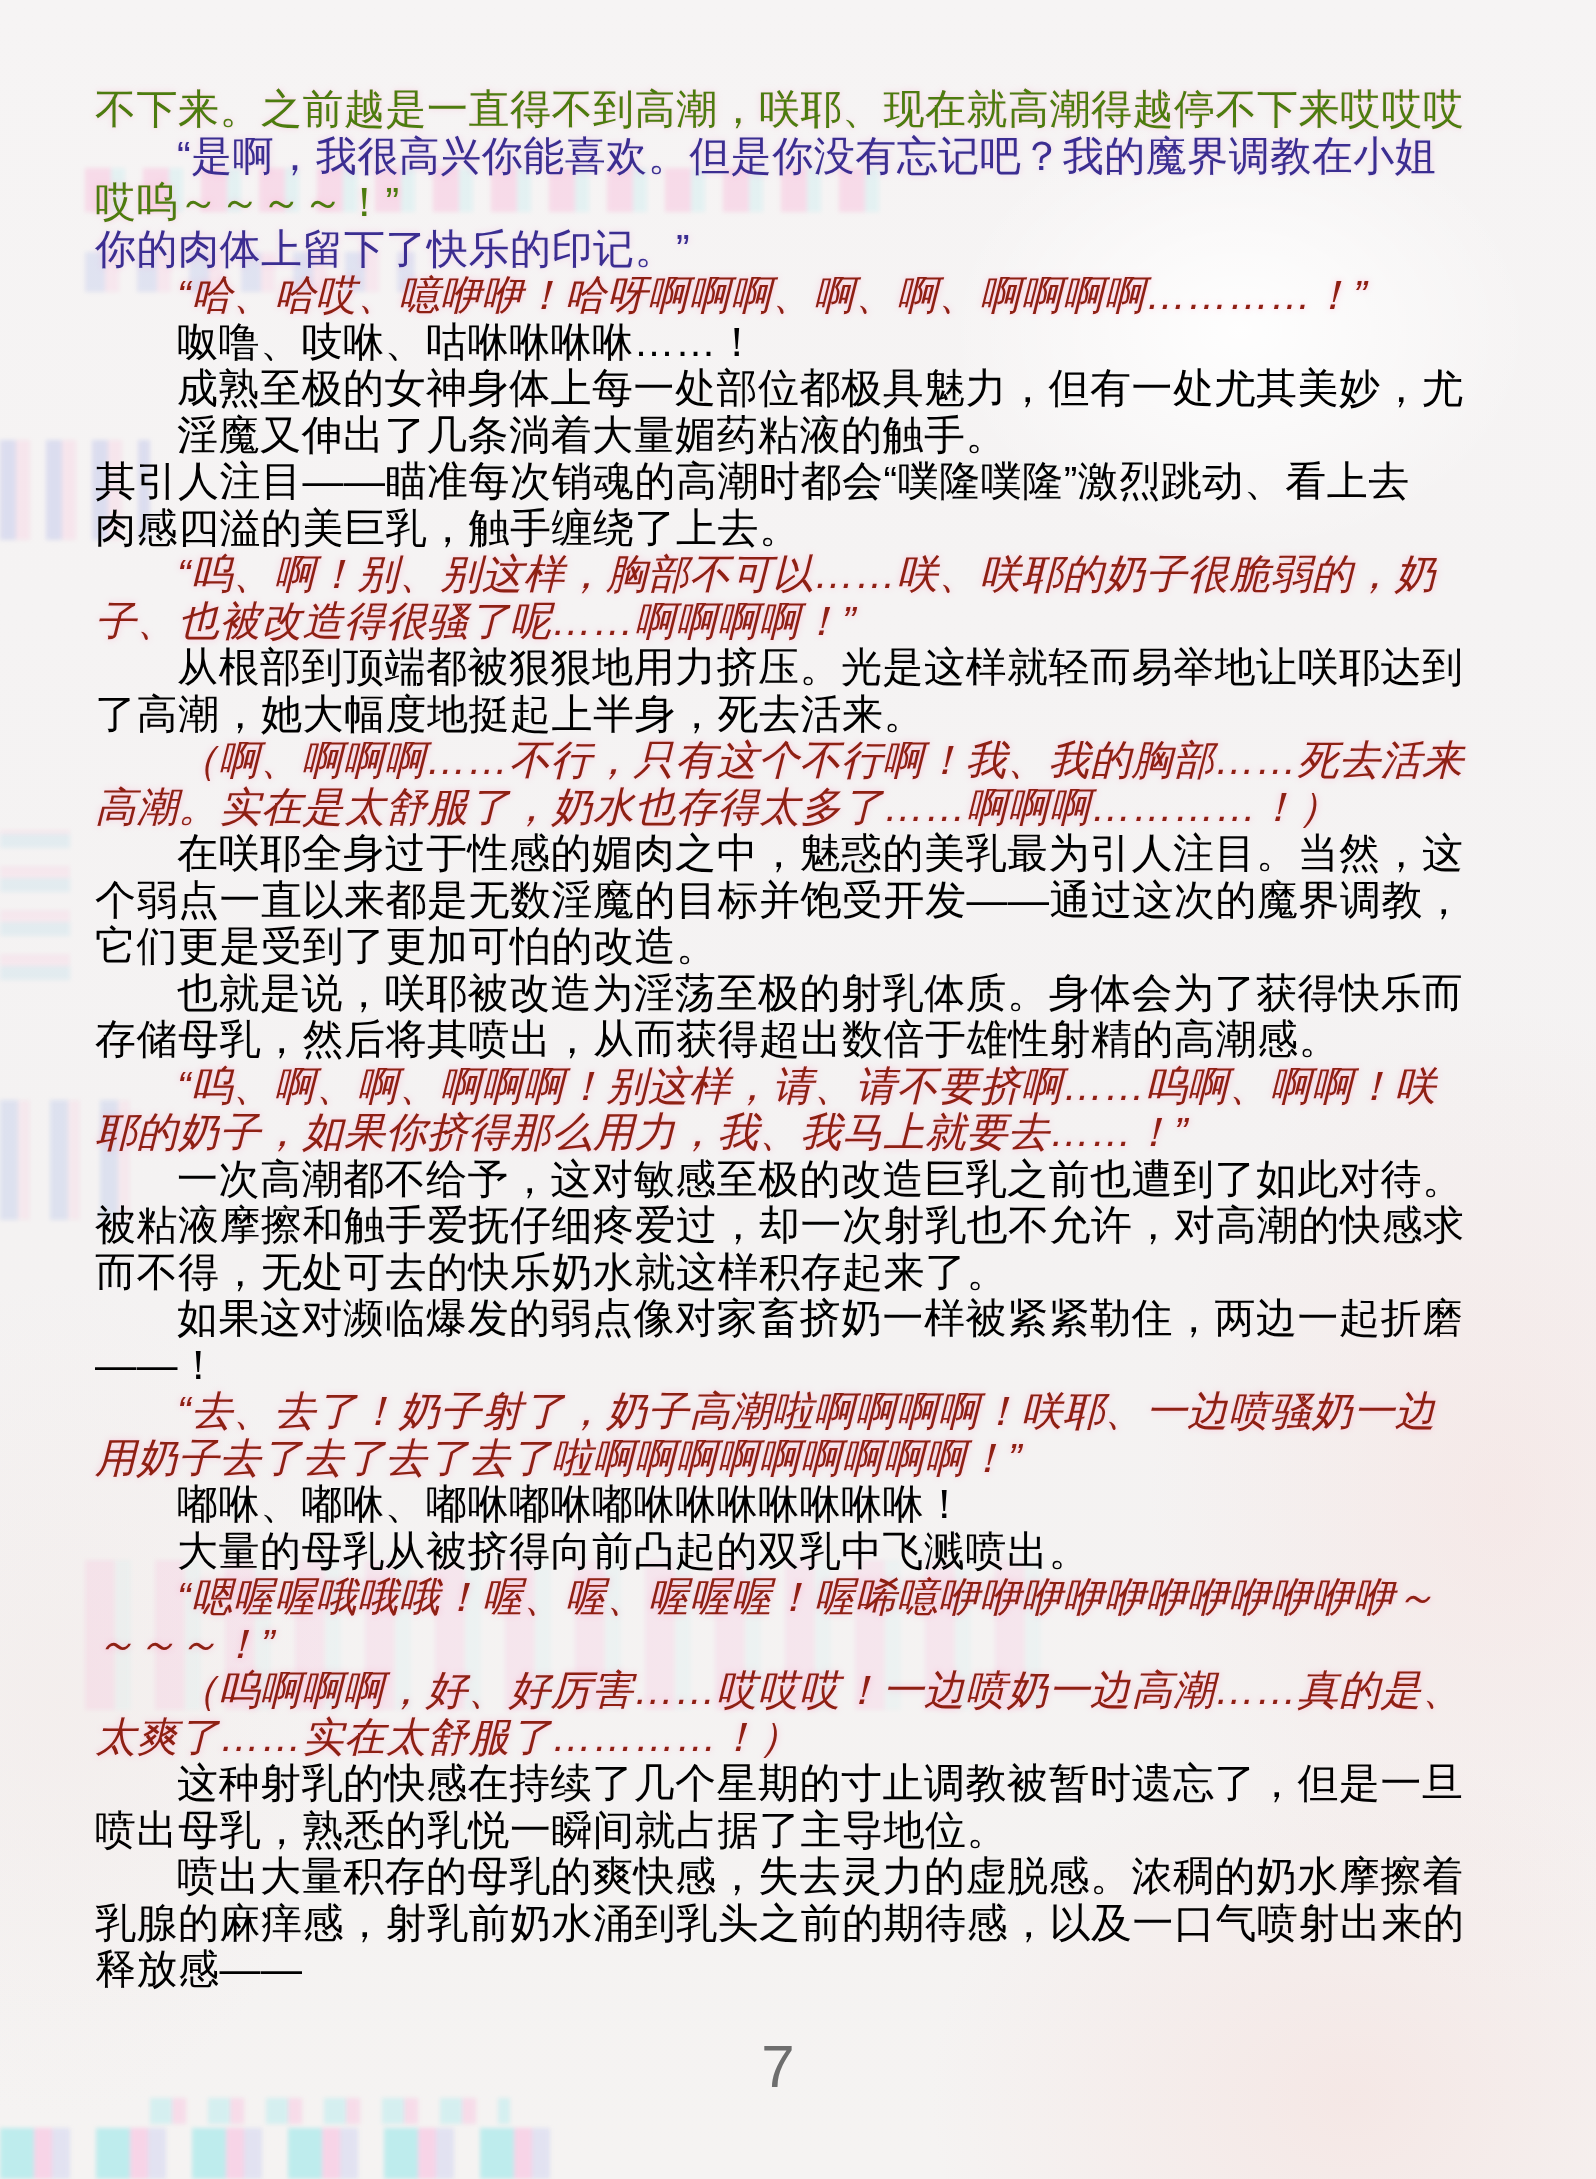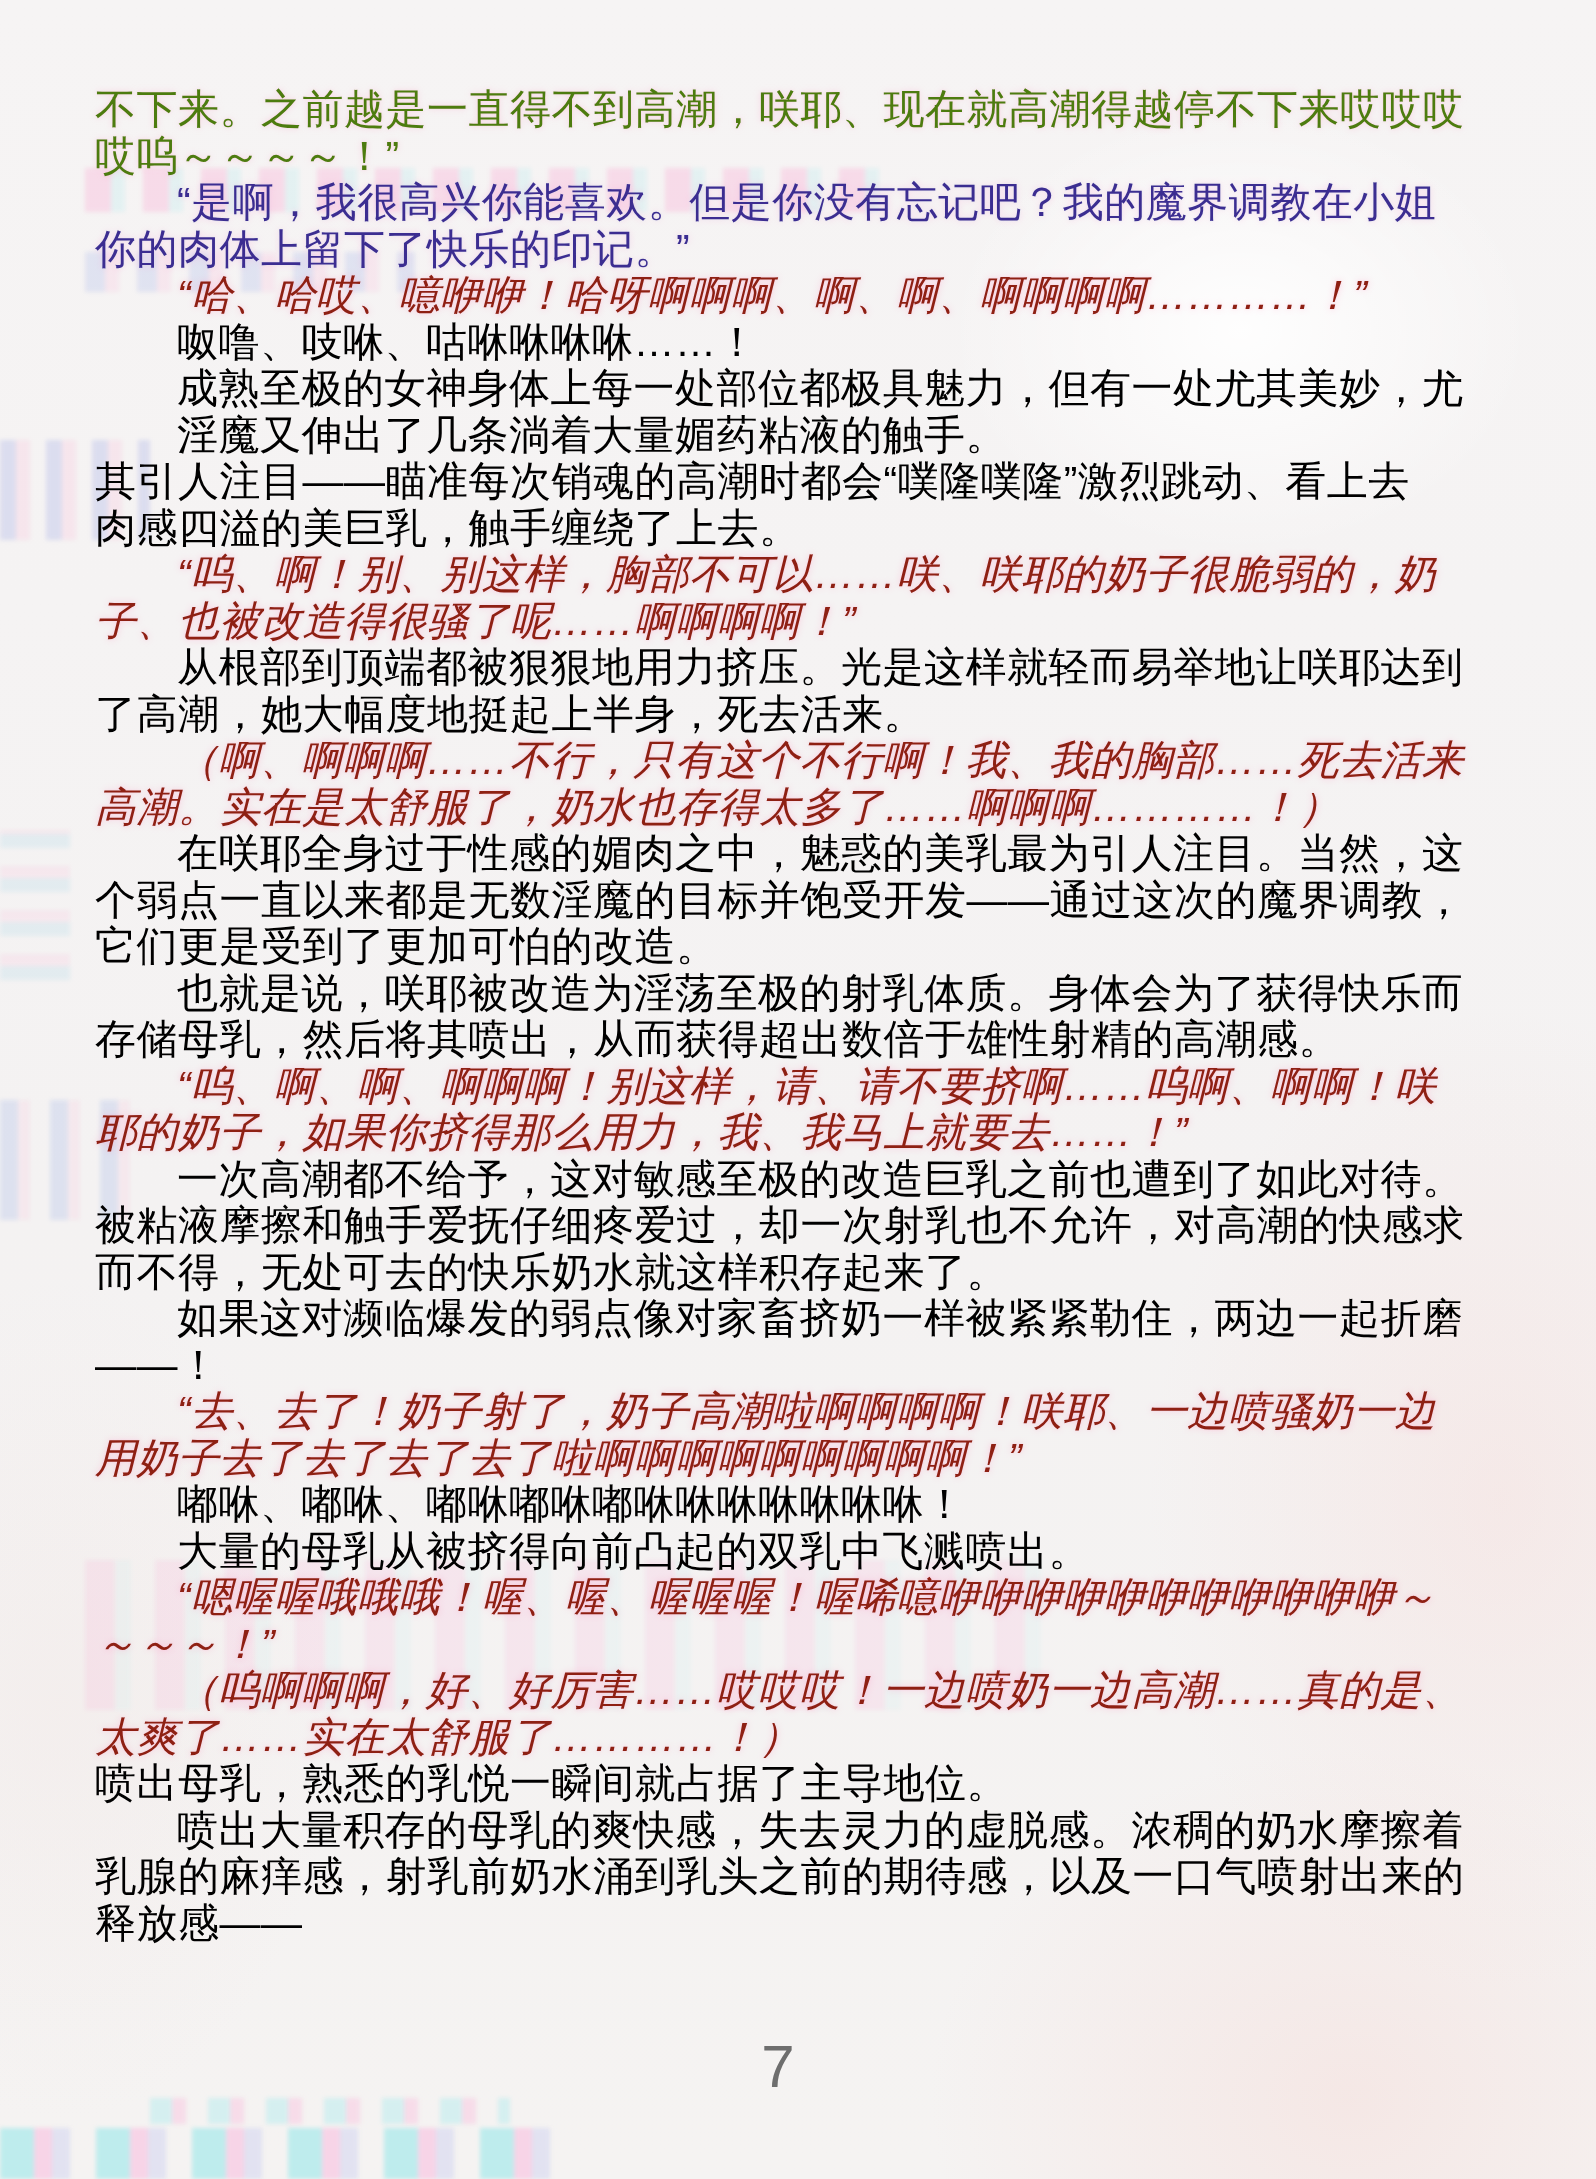--- a/index.html
+++ b/index.html
@@ -92,22 +92,22 @@
   <div class="artifact a2"></div>
   <div class="artifact a3"></div>
   <div class="artifact a4"></div>
   <div class="artifact a5"></div>
   <div class="artifact a6"></div>
   <div class="artifact a7"></div>
   <div class="artifact a8"></div>
 
   <div class="text-block">
       <div class="line maroon">不下来。之前越是一直得不到高潮，咲耶、现在就高潮得越停不下来哎哎哎</div>
+      <div class="line purple indent">“是啊，我很高兴你能喜欢。但是你没有忘记吧？我的魔界调教在小姐</div>
       <div class="line maroon">哎呜～～～～！”</div>
-      <div class="line purple indent">“是啊，我很高兴你能喜欢。但是你没有忘记吧？我的魔界调教在小姐</div>
       <div class="line purple">你的肉体上留下了快乐的印记。”</div>
       <div class="line red indent">“哈、哈哎、噫咿咿！哈呀啊啊啊、啊、啊、啊啊啊啊…………！”</div>
       <div class="line black indent">呶噜、吱咻、咕咻咻咻咻……！</div>
       <div class="line black indent">成熟至极的女神身体上每一处部位都极具魅力，但有一处尤其美妙，尤</div>
       <div class="line black indent">淫魔又伸出了几条淌着大量媚药粘液的触手。</div>
       <div class="line black">其引人注目——瞄准每次销魂的高潮时都会“噗隆噗隆”激烈跳动、看上去</div>
       <div class="line black">肉感四溢的美巨乳，触手缠绕了上去。</div>
       <div class="line red indent">“呜、啊！别、别这样，胸部不可以……咲、咲耶的奶子很脆弱的，奶</div>
       <div class="line red">子、也被改造得很骚了呢……啊啊啊啊！”</div>
       <div class="line black indent">从根部到顶端都被狠狠地用力挤压。光是这样就轻而易举地让咲耶达到</div>
@@ -127,20 +127,21 @@
       <div class="line black indent">如果这对濒临爆发的弱点像对家畜挤奶一样被紧紧勒住，两边一起折磨</div>
       <div class="line black">——！</div>
       <div class="line red indent">“去、去了！奶子射了，奶子高潮啦啊啊啊啊！咲耶、一边喷骚奶一边</div>
       <div class="line red">用奶子去了去了去了去了啦啊啊啊啊啊啊啊啊啊！”</div>
       <div class="line black indent">嘟咻、嘟咻、嘟咻嘟咻嘟咻咻咻咻咻咻咻！</div>
       <div class="line black indent">大量的母乳从被挤得向前凸起的双乳中飞溅喷出。</div>
       <div class="line red indent">“嗯喔喔哦哦哦！喔、喔、喔喔喔！喔唏噫咿咿咿咿咿咿咿咿咿咿咿～</div>
       <div class="line red">～～～！”</div>
       <div class="line red indent">（呜啊啊啊，好、好厉害……哎哎哎！一边喷奶一边高潮……真的是、</div>
       <div class="line red">太爽了……实在太舒服了…………！）</div>
+      <div class="line black indent">这种射乳的快感在持续了几个星期的寸止调教被暂时遗忘了，但是一旦</div>
       <div class="line black">喷出母乳，熟悉的乳悦一瞬间就占据了主导地位。</div>
       <div class="line black indent">喷出大量积存的母乳的爽快感，失去灵力的虚脱感。浓稠的奶水摩擦着</div>
       <div class="line black">乳腺的麻痒感，射乳前奶水涌到乳头之前的期待感，以及一口气喷射出来的</div>
       <div class="line black">释放感——</div>
     </div>
 
   <div class="page-number">7</div>
 </div>
 
 </body></html>

